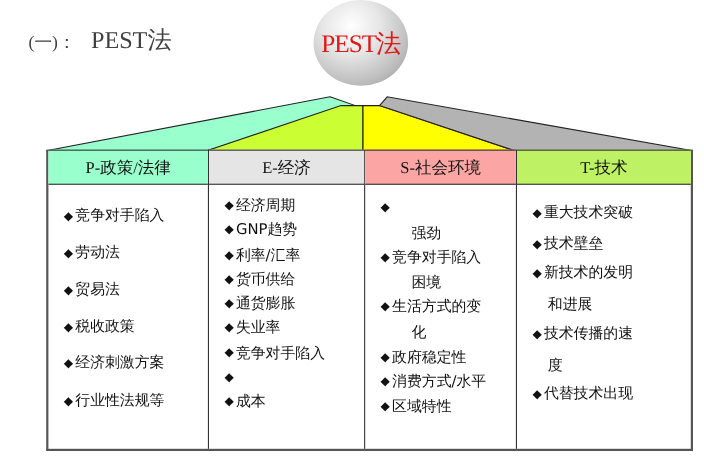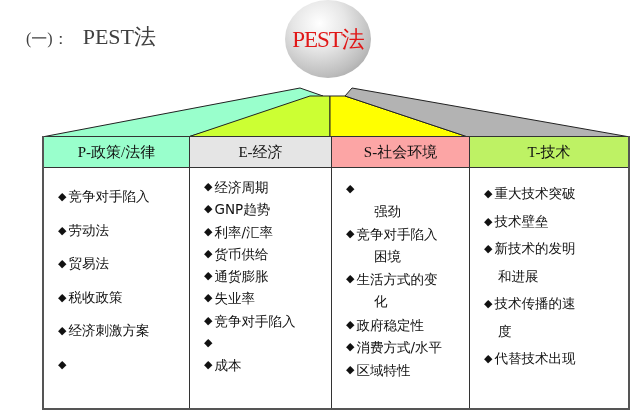--- a/index.html
+++ b/index.html
@@ -63,20 +63,21 @@
         <div class="item">
           <span class="bul">◆</span>
           <span>税收政策</span>
         </div>
         <div class="item">
           <span class="bul">◆</span>
           <span>经济刺激方案</span>
         </div>
         <div class="item">
           <span class="bul">◆</span>
+          <span>行业性法规等</span>
         </div>
       </div>
   </div>
   <div class="col c2" style="width:142px">
     <div class="head" style="background:#e5e5e5">E-经济</div>
     <div class="body" id="b1">
         <div class="item">
           <span class="bul">◆</span>
           <span>经济周期</span>
         </div>

